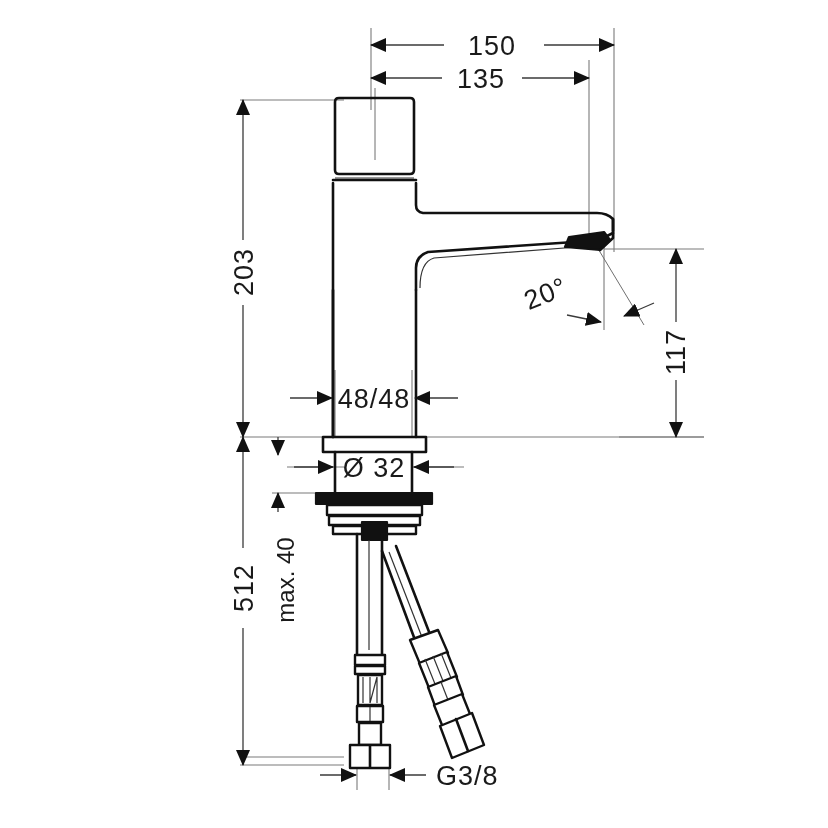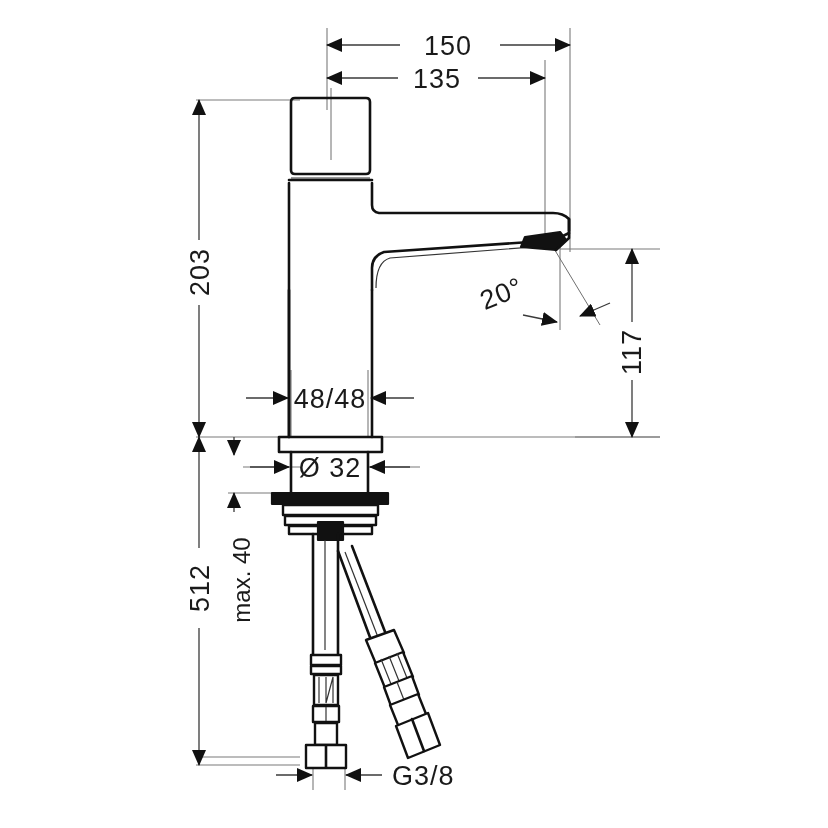--- a/index.html
+++ b/index.html
@@ -1,17 +1,17 @@
 <!DOCTYPE html>
 <html><head>
 <meta charset="utf-8">
 <style>
   html,body{margin:0;padding:0;background:#ffffff;}
   body{width:828px;height:828px;overflow:hidden;font-family:"Liberation Sans",sans-serif;}
-  #stage{position:relative;width:759px;height:828px;background:#fff;}
+  #stage{position:relative;width:759px;height:828px;background:#fff;margin-left:44px;}
   svg#dwg{position:absolute;left:0;top:0;width:828px;height:828px;display:block;}
   text{font-family:"Liberation Sans",sans-serif;fill:#1a1a1a;}
   .dimtxt{font-size:27px;letter-spacing:1px;}
   .dimtxt-sm{font-size:24px;}
   .outline{fill:none;stroke:#111;stroke-width:2.6;stroke-linejoin:round;stroke-linecap:round;}
   .outline-thin{fill:none;stroke:#333;stroke-width:1.2;}
   .hair{fill:none;stroke:#6f6f6f;stroke-width:1;}
   .dimline{fill:none;stroke:#3a3a3a;stroke-width:1.3;}
   .extline{fill:none;stroke:#7a7a7a;stroke-width:1.1;}
   .arrow{fill:#111;stroke:none;}

